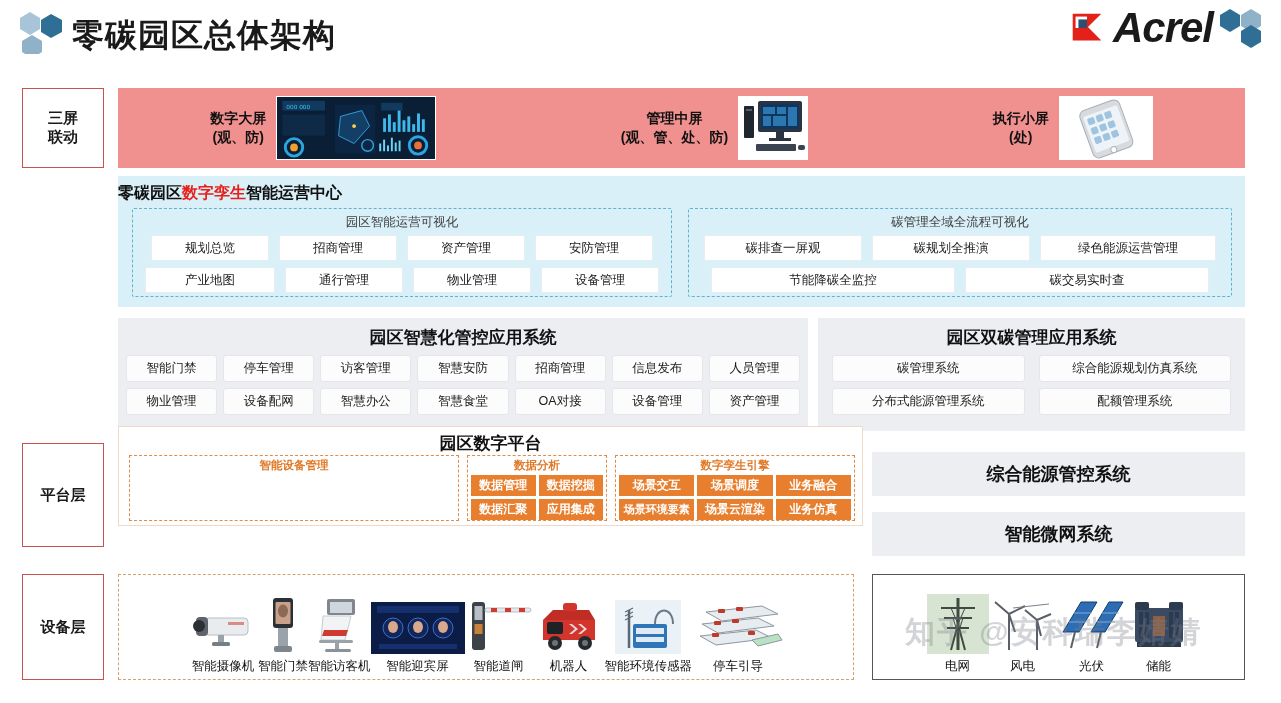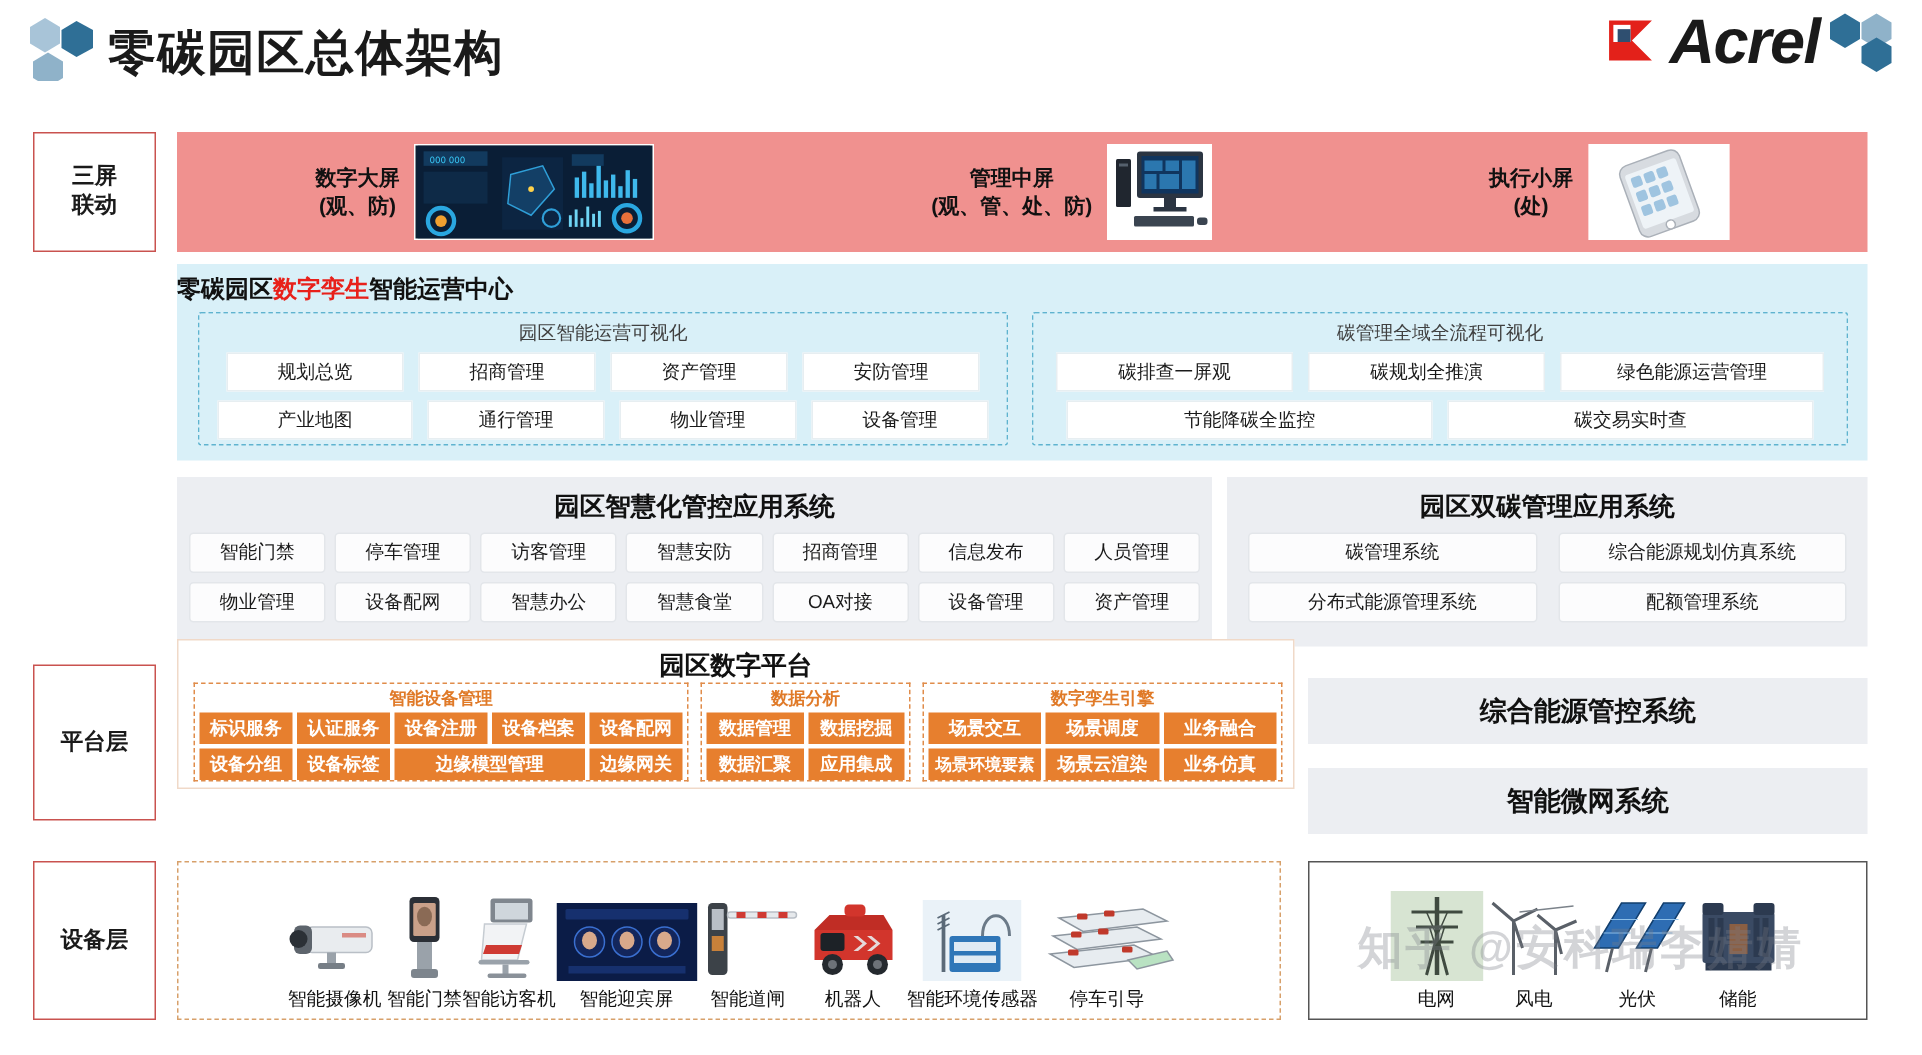--- a/index.html
+++ b/index.html
@@ -290,31 +290,20 @@
       <div class="gchip">分布式能源管理系统</div>
       <div class="gchip">配额管理系统</div>
     </div>
   </div>
 
   <div class="band plat-panel" style="left:118px; top:426px; width:745px; height:100px;">
     <div class="plat-title">园区数字平台</div>
 
     <div class="og" style="left:10px; top:28px; width:330px; height:66px;">
       <div class="og-title">智能设备管理</div>
-      <div class="ochips" style="grid-template-columns:repeat(5,1fr);">
-        <div class="ochip">标识服务</div>
-        <div class="ochip">认证服务</div>
-        <div class="ochip">设备注册</div>
-        <div class="ochip">设备档案</div>
-        <div class="ochip">设备配网</div>
-        <div class="ochip">设备分组</div>
-        <div class="ochip">设备标签</div>
-        <div class="ochip" style="grid-column:span 2;">边缘模型管理</div>
-        <div class="ochip">边缘网关</div>
-      </div>
     </div>
 
     <div class="og" style="left:348px; top:28px; width:140px; height:66px;">
       <div class="og-title">数据分析</div>
       <div class="ochips" style="grid-template-columns:repeat(2,1fr);">
         <div class="ochip">数据管理</div>
         <div class="ochip">数据挖掘</div>
         <div class="ochip">数据汇聚</div>
         <div class="ochip">应用集成</div>
       </div>

